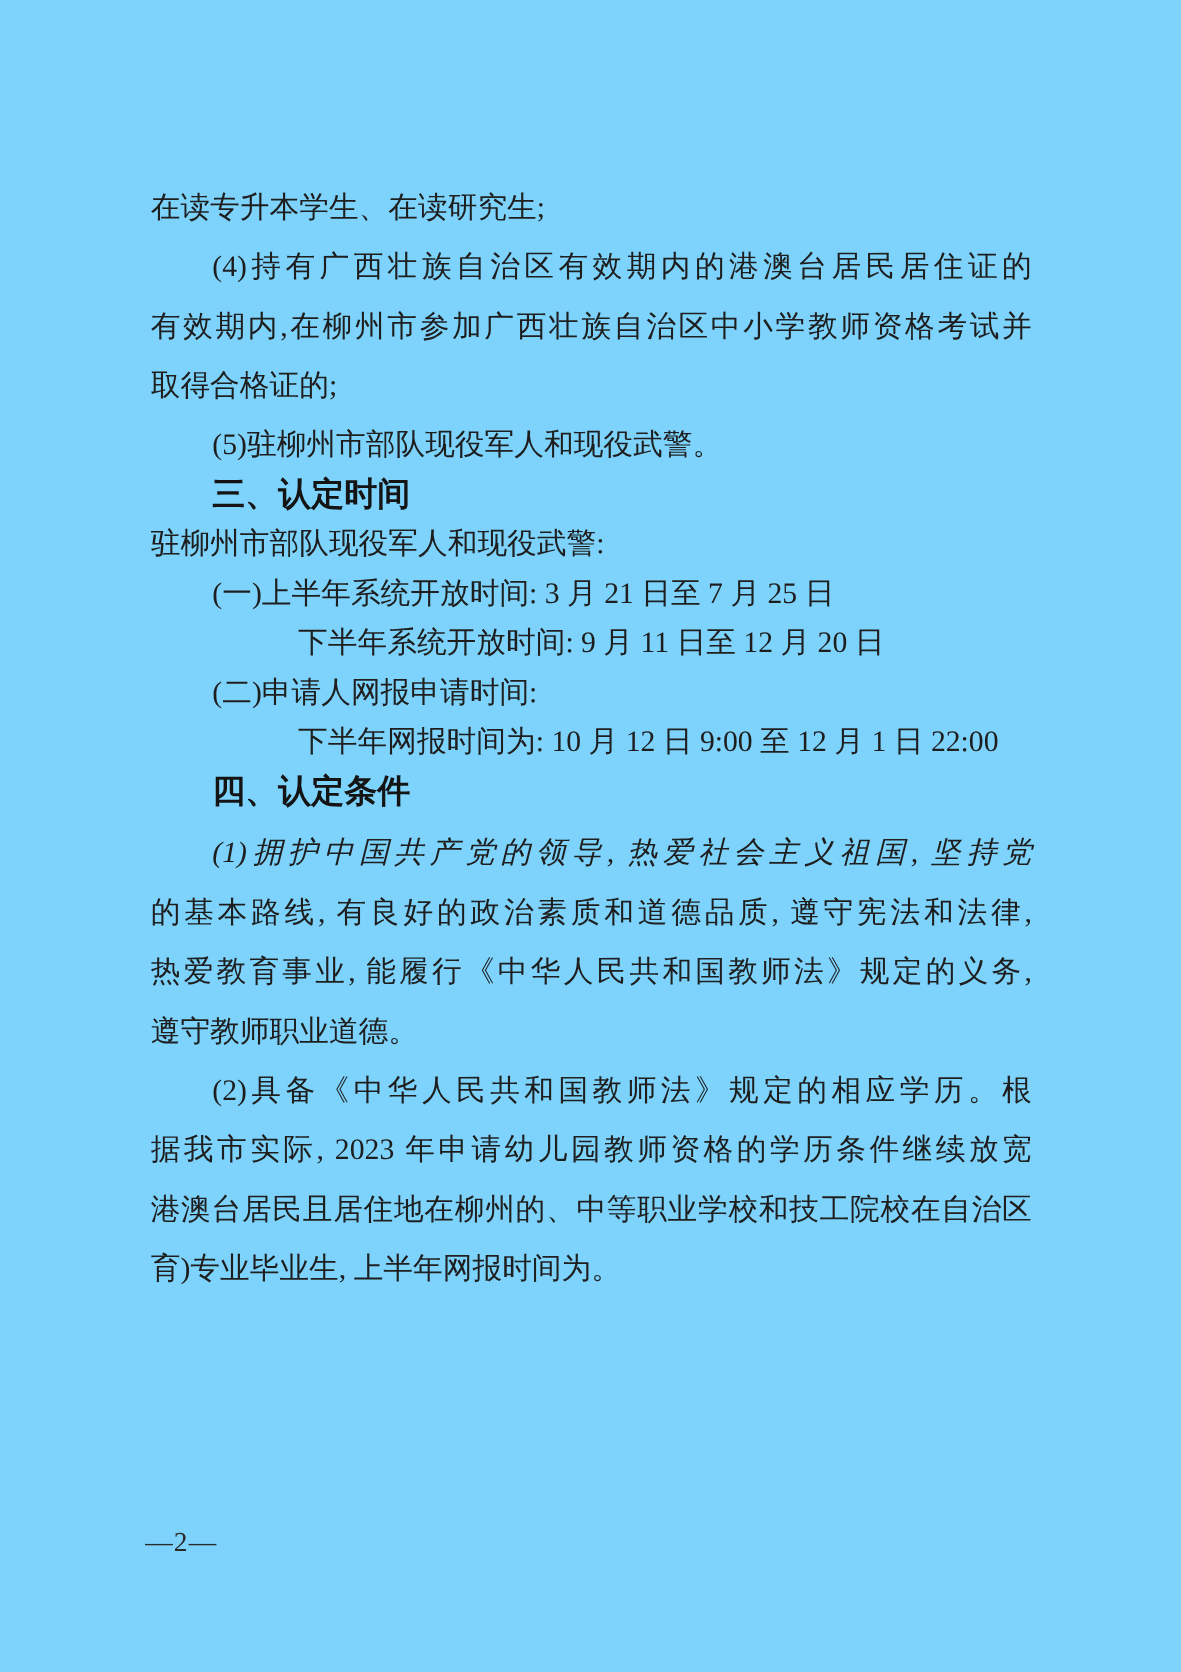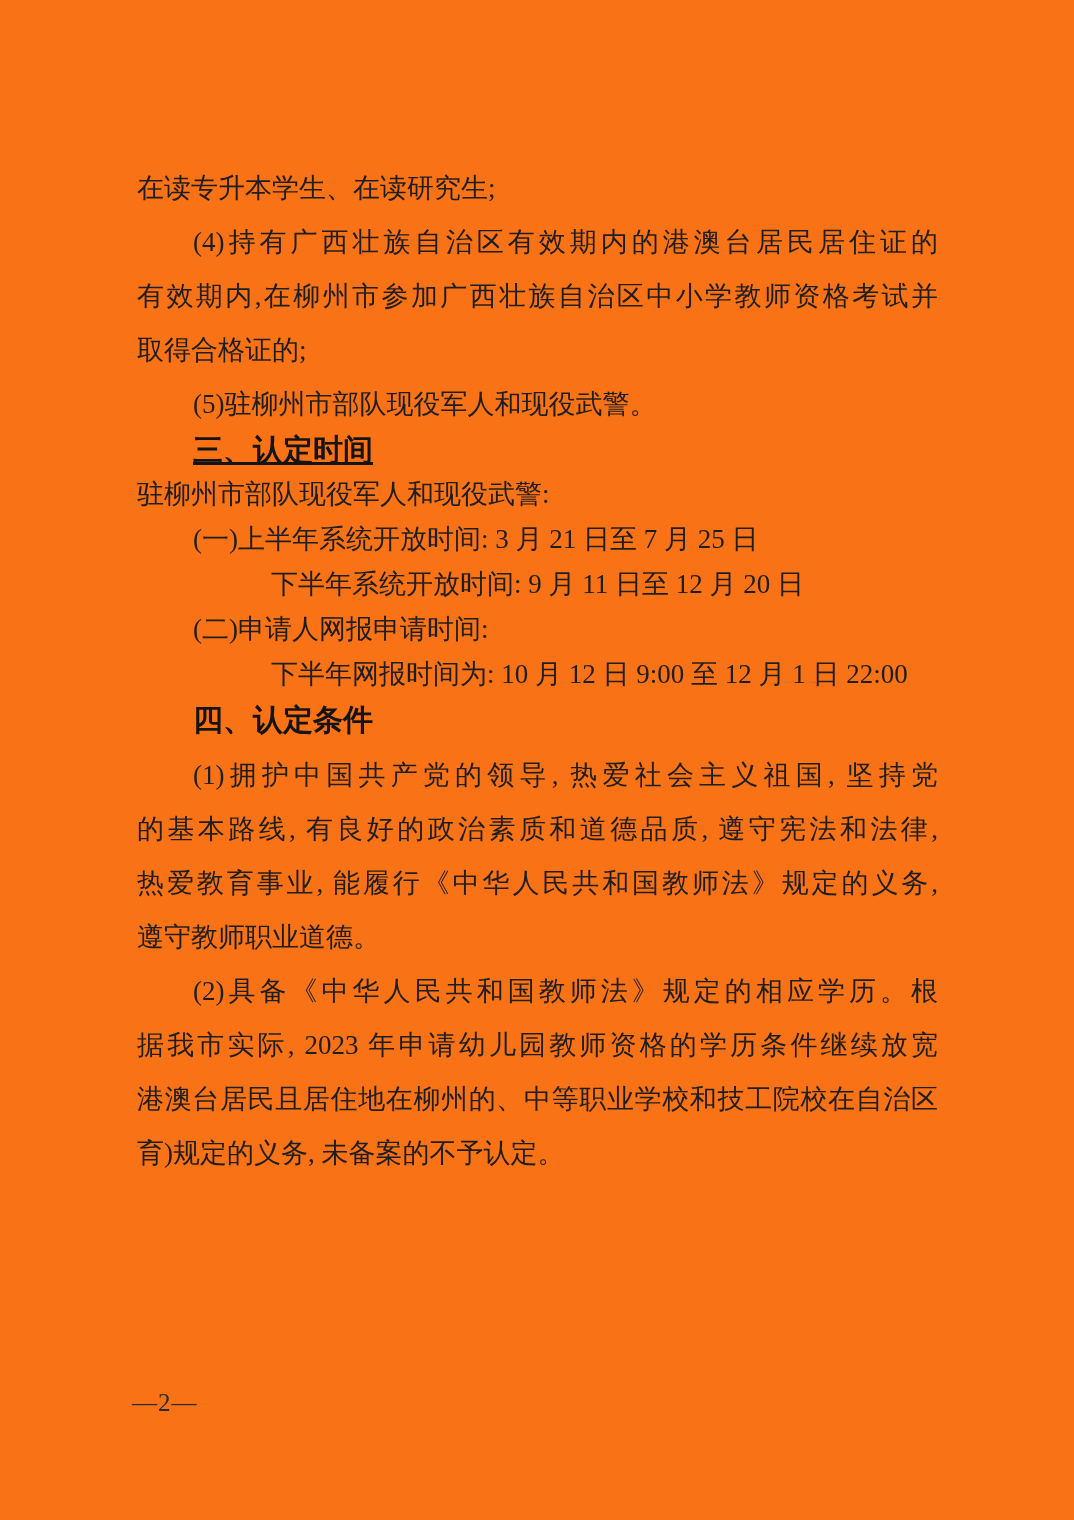--- a/index.html
+++ b/index.html
@@ -4,21 +4,21 @@
 <style>
   html, body {
     margin: 0;
     padding: 0;
     background: #ffffff;
   }
   .page {
     position: relative;
     width: 1074px;
     height: 1520px;
-    background: #f97316;
+    background: #7dd3fc;
     overflow: hidden;
     color: #1e1e1e;
   }
   .content {
     position: absolute;
     left: 137px;
     top: 0;
     width: 801px;
     padding-top: 161px;
   }
@@ -41,22 +41,22 @@
     text-align: justify;
     text-align-last: justify;
   }
   
   .heading {
     font-family: "Liberation Sans", "DejaVu Sans", sans-serif;
     font-weight: 700;
     font-size: 30px;
     color: #141414;
   }
-  .pull-up { margin-top: -4px; text-decoration: underline; }
-  .gap-top { margin-top: 6px; }
+  .pull-up { margin-top: -4px; }
+  .gap-top { margin-top: 6px; font-style: italic; }
   .pageno {
     position: absolute;
     left: 132px;
     top: 1388px;
     font-family: "Liberation Serif", "DejaVu Serif", serif;
     font-size: 25px;
     line-height: 30px;
     color: #2a2a2a;
     letter-spacing: 1px;
   }
@@ -78,16 +78,16 @@
     <p class="line s3 para">(二)申请人网报申请时间:</p>
     <p class="line s3 sub">下半年网报时间为: 10 月 12 日 9:00 至 12 月 1 日 22:00</p>
     <p class="line s3 para heading">四、认定条件</p>
     <p class="line para fill gap-top">(1)拥护中国共产党的领导, 热爱社会主义祖国, 坚持党</p>
     <p class="line fill">的基本路线, 有良好的政治素质和道德品质, 遵守宪法和法律,</p>
     <p class="line fill">热爱教育事业, 能履行《中华人民共和国教师法》规定的义务,</p>
     <p class="line">遵守教师职业道德。</p>
     <p class="line para fill">(2)具备《中华人民共和国教师法》规定的相应学历。根</p>
     <p class="line fill">据我市实际, 2023 年申请幼儿园教师资格的学历条件继续放宽</p>
     <p class="line fill">港澳台居民且居住地在柳州的、中等职业学校和技工院校在自治区</p>
-    <p class="line">育)规定的义务, 未备案的不予认定。</p>
+    <p class="line">育)专业毕业生, 上半年网报时间为。</p>
   </div>
   <div class="pageno">—2—</div>
 </div>
 
 </body></html>

